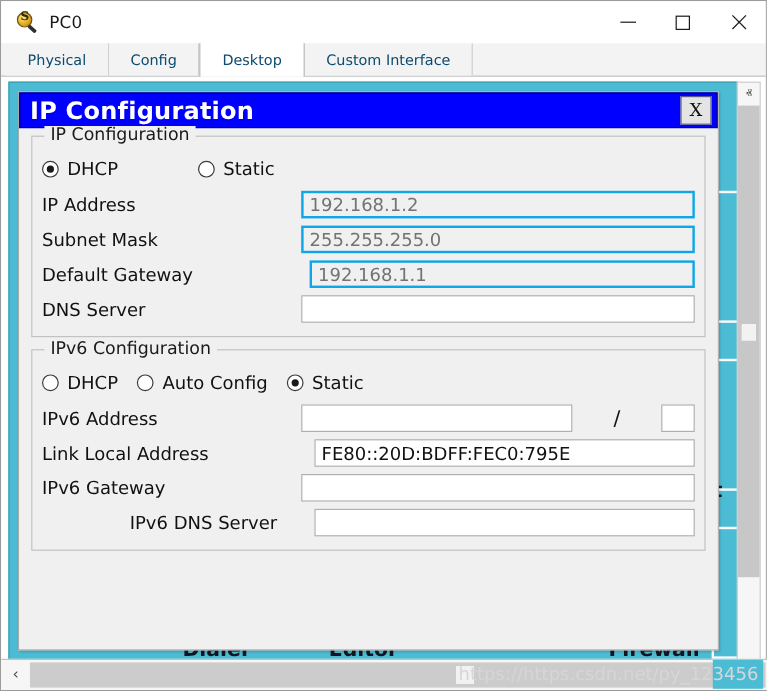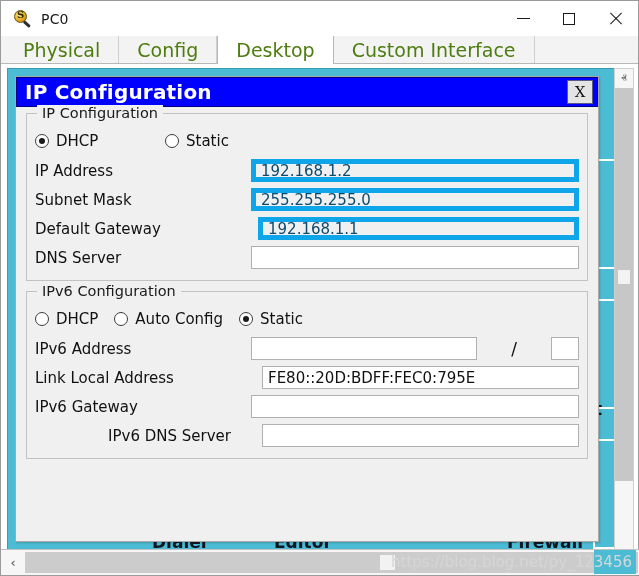--- a/index.html
+++ b/index.html
@@ -75,21 +75,21 @@
   #tab-strip {
     height: 28px; min-height: 28px;
     background: #f3f3f3;
     display: flex; align-items: flex-end;
     border-bottom: 1px solid #b8b8b8;
     padding-left: 4px;
   }
   .tab {
     height: 27px; padding: 0 18px;
     display: flex; align-items: center; justify-content: center;
-    font-size: 19px; color: #4d7c0f;
+    font-size: 12px; color: #0c4a6e;
     background: #f3f3f3;
     border-right: 1px solid #cfcfcf;
     cursor: default;
   }
   .tab.active {
     background: #ffffff;
     height: 28px;
     border-right: 1px solid #b8b8b8;
     border-left: 1px solid #b8b8b8;
     position: relative; z-index: 2;
@@ -225,22 +225,22 @@
   }
   .text-input {
     height: 23px; border: 1px solid #b0b0b0;
     background: #ffffff;
     font-size: 15px; color: #111111;
     padding: 0 5px; display: flex; align-items: center;
     font-family: "DejaVu Sans", "Liberation Sans", sans-serif;
     overflow: hidden; white-space: nowrap;
   }
   .text-input.disabled {
-    background: #f0f0f0; color: #0c4a6e;
-    border: 5px solid #0ea5e9;
+    background: #f0f0f0; color: #737373;
+    border: 2px solid #0ea5e9;
   }
   .slash-sep {
     font-size: 17px; color: #111111; margin: 0 3px;
   }
 
   
   #v-scrollbar {
     position: absolute; right: 4px; top: 4px;
     width: 20px; height: 483px;
     background: #f6f6f6;
@@ -456,16 +456,16 @@
     </div>
 
   </div>
 
   <div id="h-scrollbar">
     <div class="hsb-arrow">‹</div>
     <div id="h-scroll-track">
       <div id="h-scroll-thumb"></div>
     </div>
     <div id="watermark-cyan-tail"></div>
-    <div id="watermark">https://blog.blog.net/py_123456</div>
+    <div id="watermark">https://https.csdn.net/py_123456</div>
   </div>
 
 </div>
 
 </body></html>

